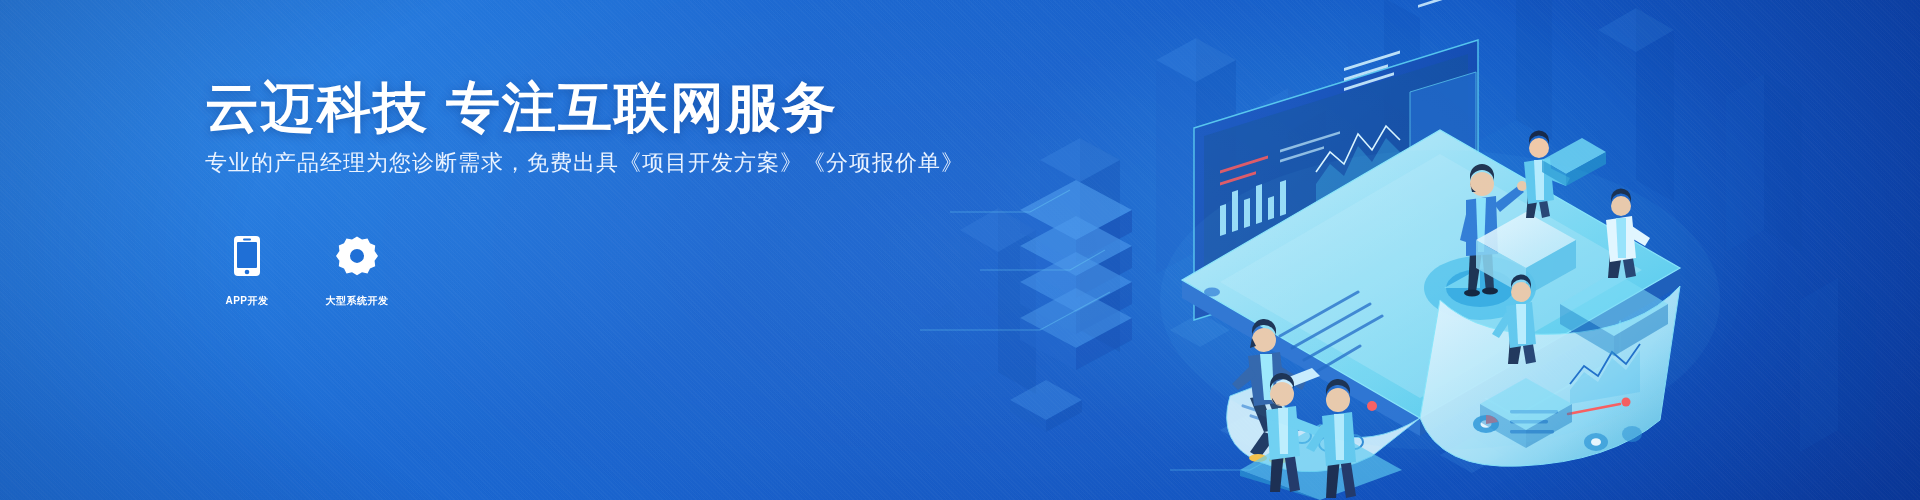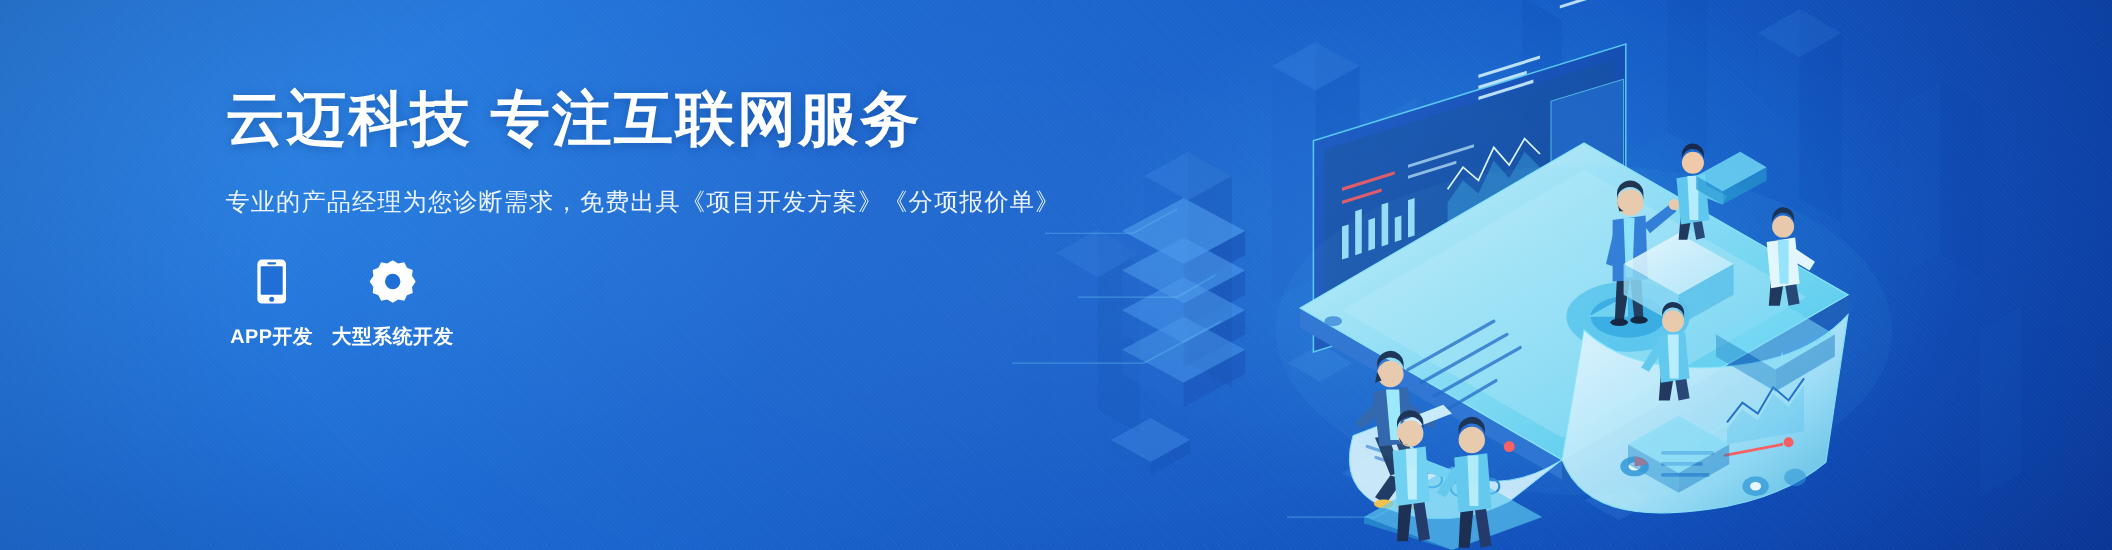--- a/index.html
+++ b/index.html
@@ -49,21 +49,21 @@
 
   .sub {
     position:absolute;
     left:205px;
     font-size:22px;
     color:#eaf3ff;
     letter-spacing:1px;
     white-space:nowrap;
     font-weight:normal;
   }
-  .sub-1 { top:148px;margin-top:21px; }
+  .sub-1 { top:148px; }
   .sub-2 { top:184px; }
 
   
   .services {
     position:absolute;
     left:205px; top:232px;
     display:flex;
     align-items:flex-start;
   }
   .service {
@@ -74,21 +74,21 @@
     width:84px;
   }
   .service:last-child { margin-right:0; }
   .svc-icon {
     width:44px; height:48px;
     display:flex; align-items:center; justify-content:center;
   }
   .svc-icon svg { display:block; }
   .svc-label {
     margin-top:14px;
-    font-size:18px;
+    font-size:10px;
     color:#ffffff;
     white-space:nowrap;
     font-weight:bold;
     letter-spacing:0.5px;
   }
 
   
   .art {
     position:absolute;
     right:0; top:0;

